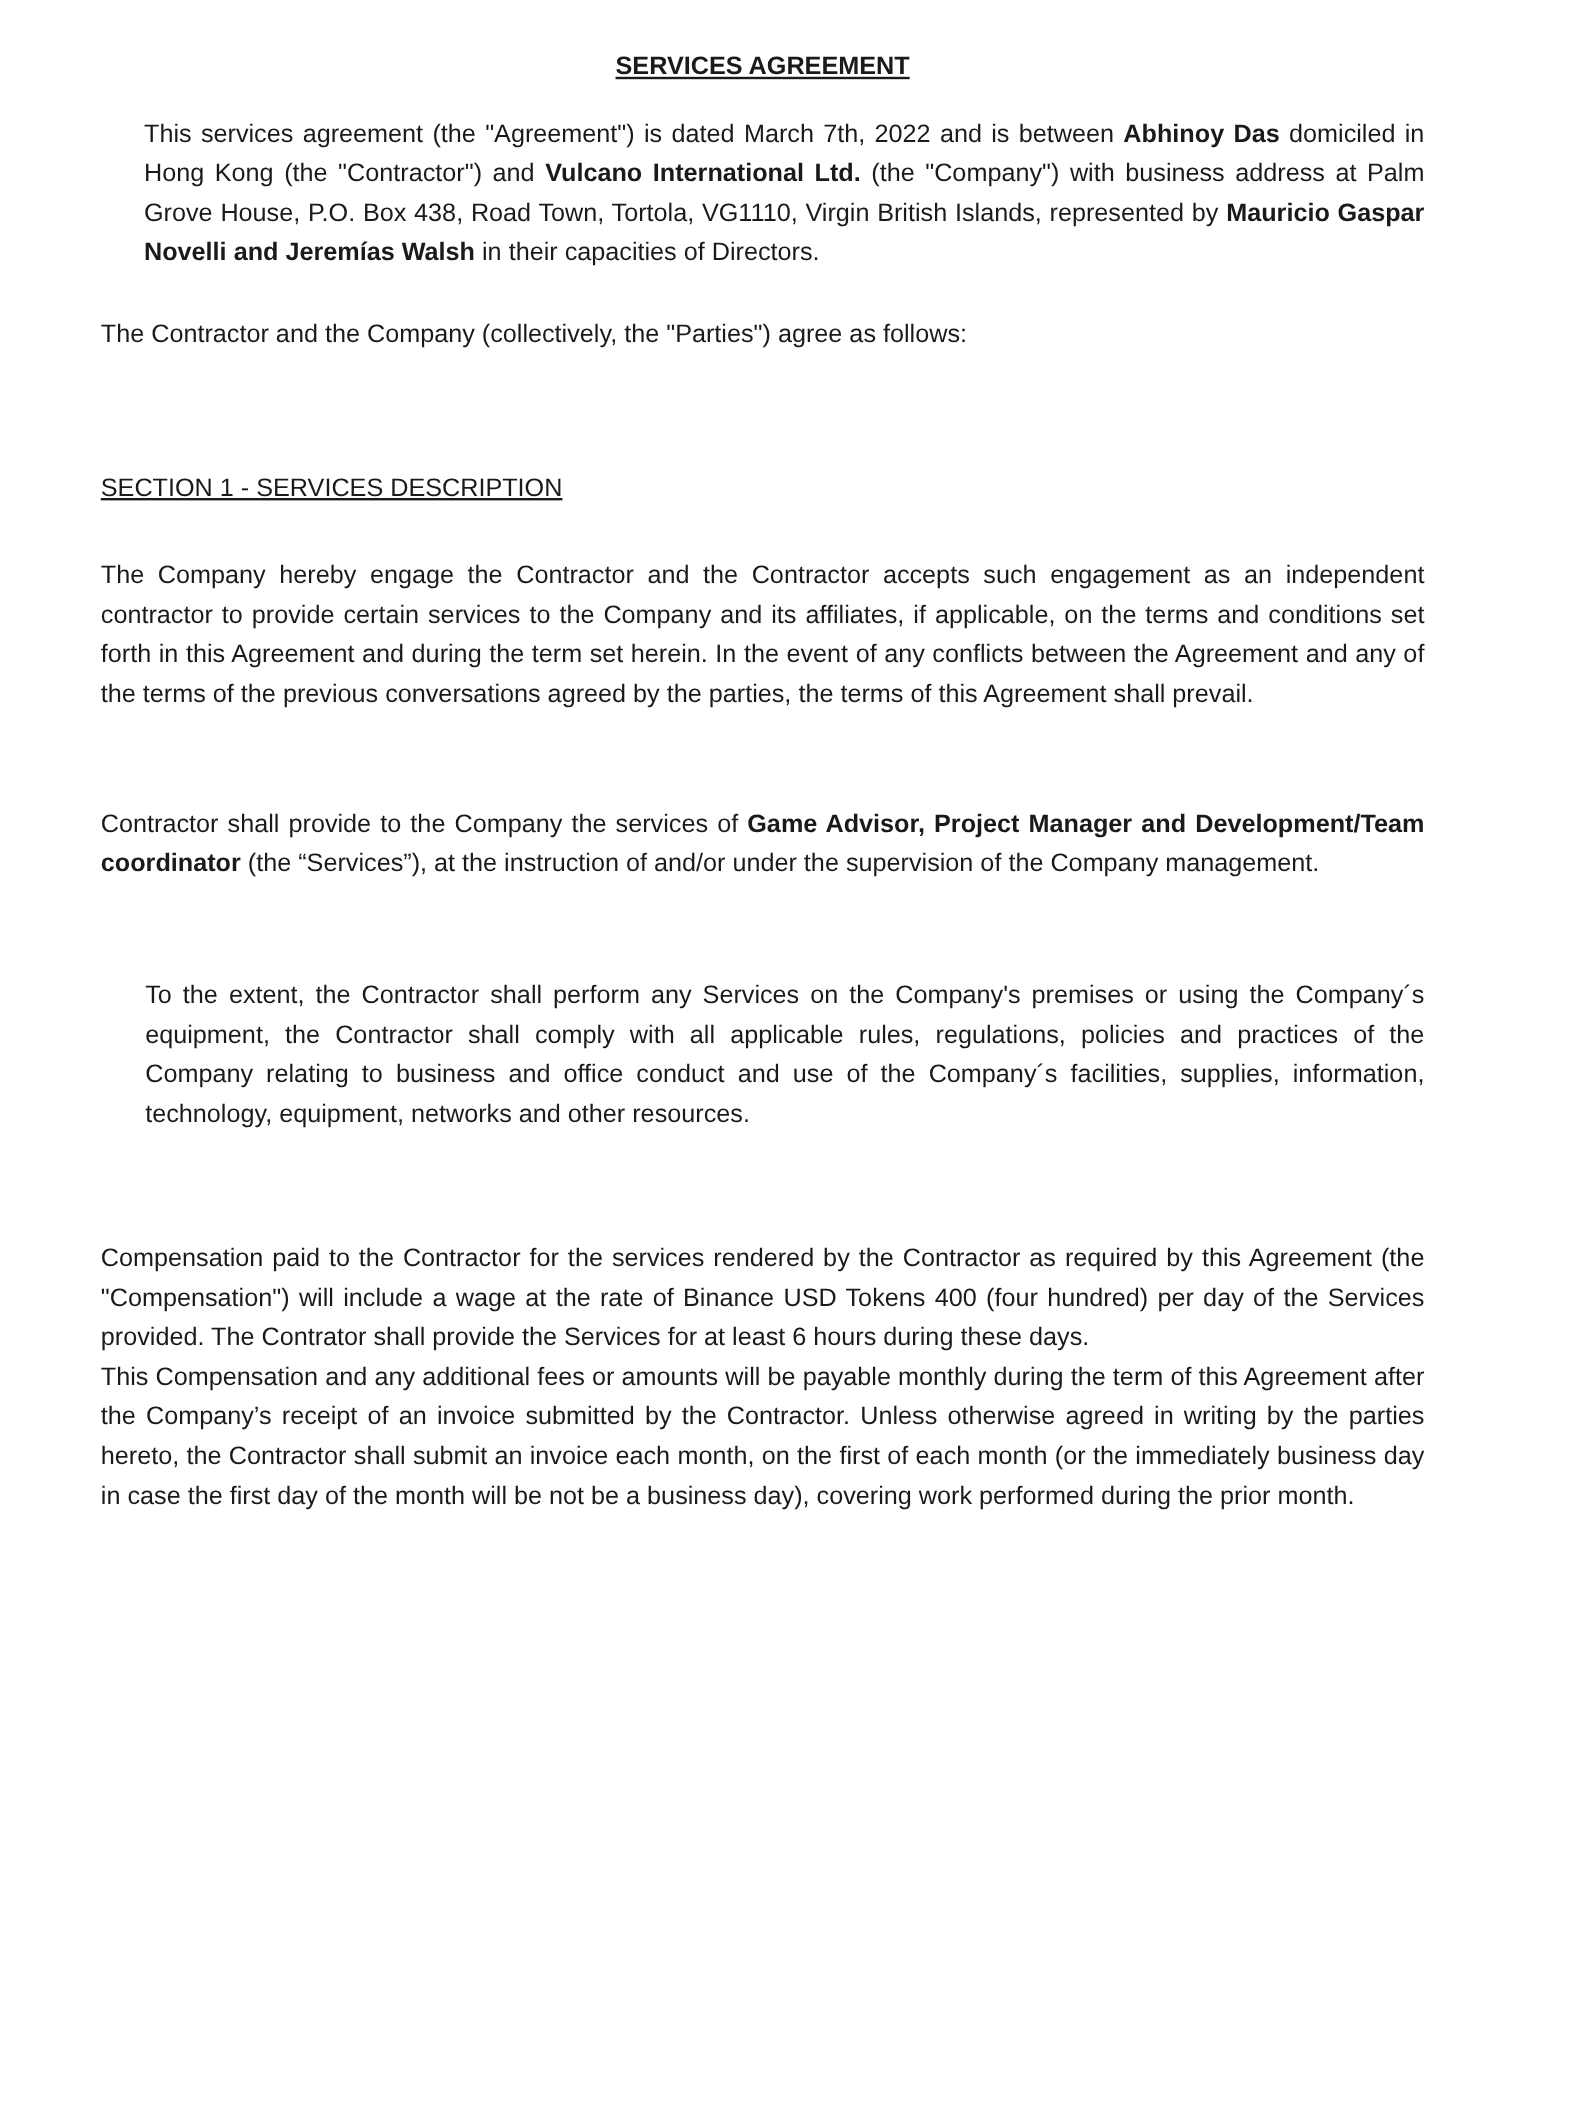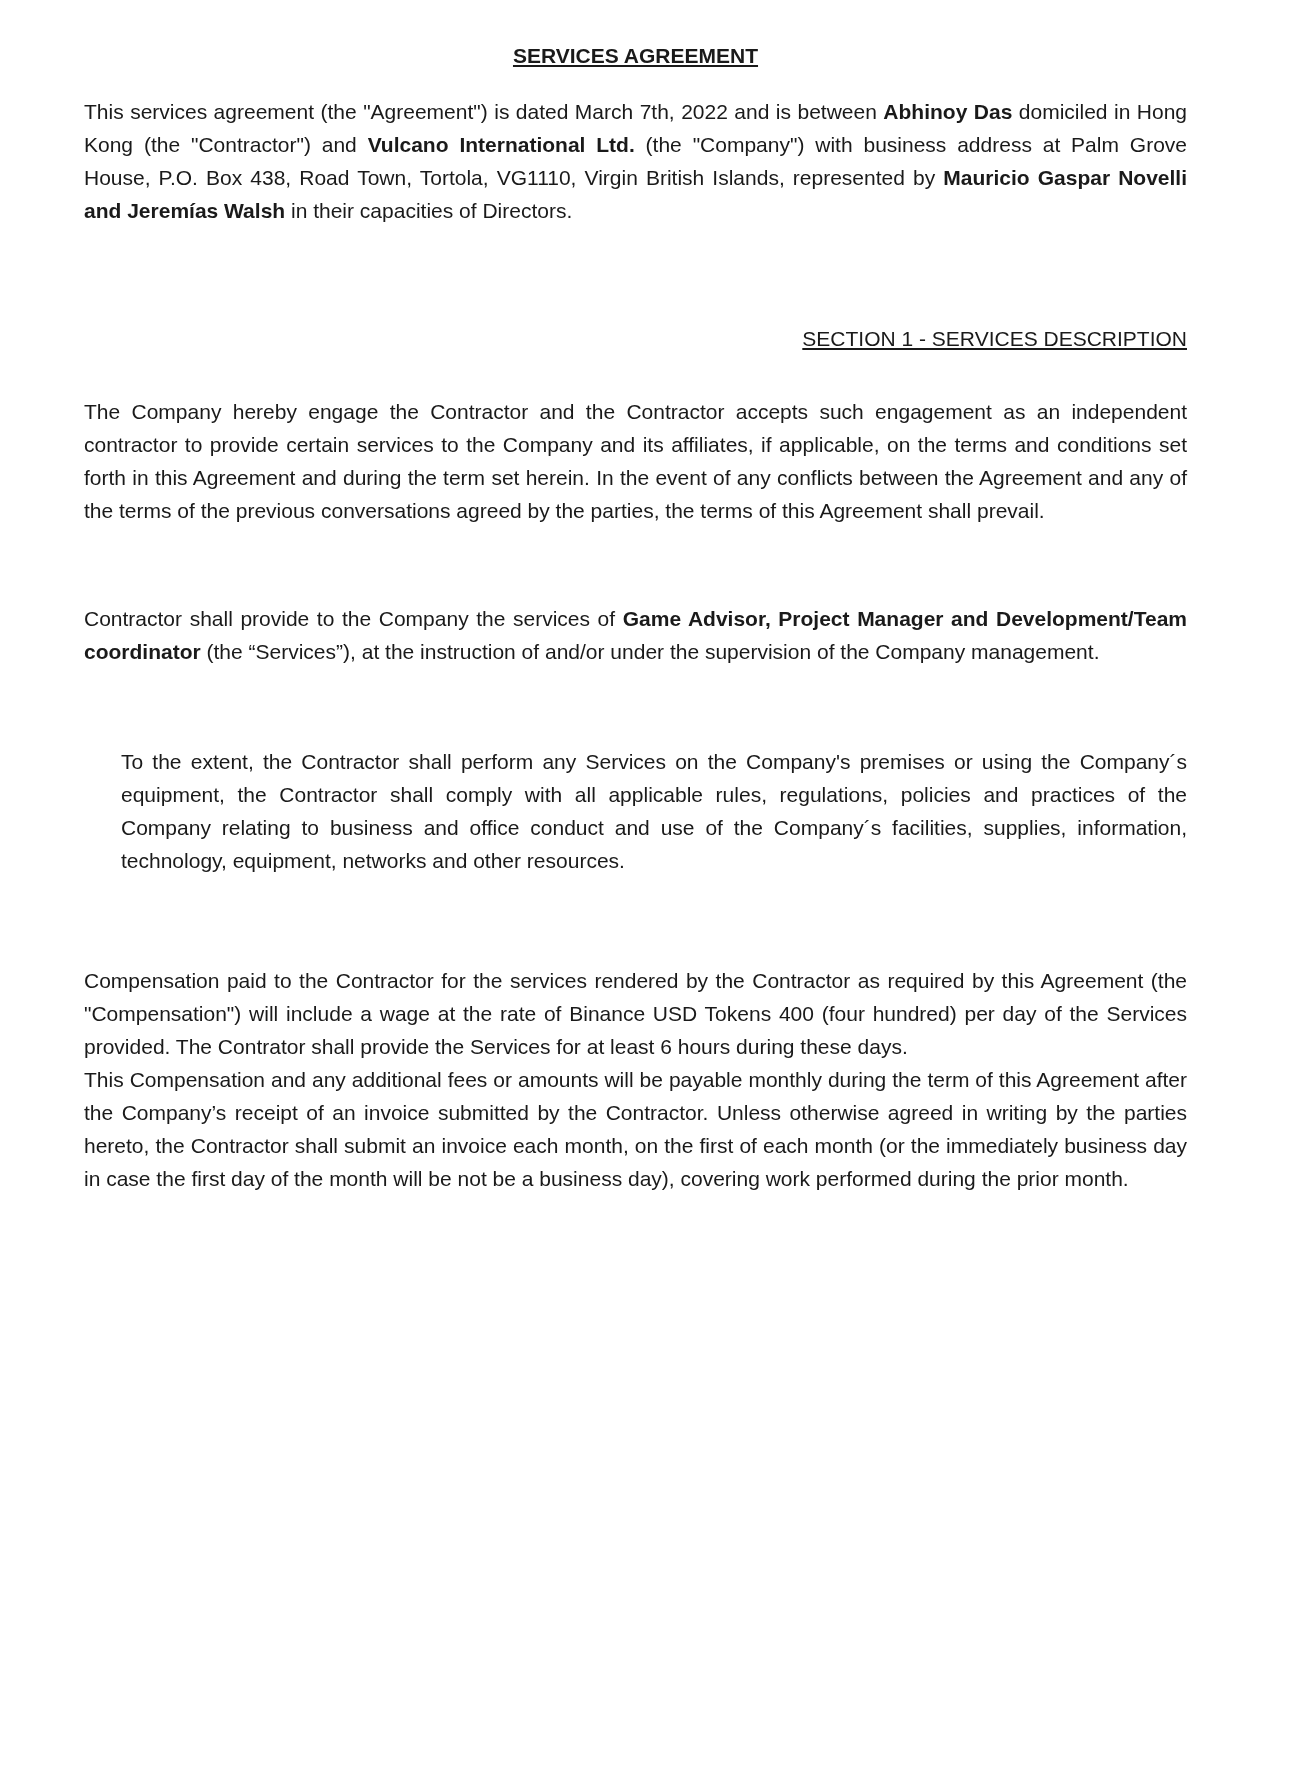--- a/index.html
+++ b/index.html
@@ -26,47 +26,48 @@
     font-weight: bold;
     text-decoration: underline;
     text-align: center;
     line-height: 33px;
   }
   p {
     margin: 0;
     text-align: justify;
   }
   .section-heading {
-    text-align: right;
+    text-align: left;
     font-weight: normal;
   }
   .section-heading .underlined {
     text-decoration: underline;
   }
   .bold { font-weight: bold; }
-  .b-p1 { margin-top: 23px; }
+  .b-p1 { margin-top: 23px; margin-left: 36px; }
   .b-p2 { margin-top: 35px; }
   .b-h1 { margin-top: 95px; }
   .b-p3 { margin-top: 40px; }
   .b-p4 { margin-top: 75px; }
   .b-p5 { margin-top: 63px; }
   .b-p6 { margin-top: 77px; margin-left: 37px; }
   .b-h2 { margin-top: 88px; }
   .b-p7 { margin-top: 87px; }
   .b-p8 { margin-top: 0; }
 </style>
 </head>
 <body>
 
 <div class="page">
 
   <h1 class="doc-title">SERVICES AGREEMENT</h1>
 
   <p class="b-p1"><span>This services agreement (the "Agreement") is dated March 7th, 2022 and is between </span><span class="bold">Abhinoy Das</span><span> domiciled in Hong Kong (the "Contractor") and </span><span class="bold">Vulcano International Ltd.</span><span> (the "Company") with business address at Palm Grove House, P.O. Box 438, Road Town, Tortola, VG1110, Virgin British Islands, represented by </span><span class="bold">Mauricio Gaspar Novelli and Jeremías Walsh</span><span> in their capacities of Directors.</span></p>
 
+  <p class="b-p2">The Contractor and the Company (collectively, the "Parties") agree as follows:</p>
 
   <p class="section-heading b-h1"><span class="underlined">SECTION 1 - SERVICES DESCRIPTION</span></p>
 
   <p class="b-p3">The Company hereby engage the Contractor and the Contractor accepts such engagement as an independent contractor to provide certain services to the Company and its affiliates, if applicable, on the terms and conditions set forth in this Agreement and during the term set herein. In the event of any conflicts between the Agreement and any of the terms of the previous conversations agreed by the parties, the terms of this Agreement shall prevail.</p>
 
   <p class="b-p4"><span>Contractor shall provide to the Company the services of </span><span class="bold">Game Advisor, Project Manager and Development/Team coordinator</span><span> (the “Services”), at the instruction of and/or under the supervision of the Company management.</span></p>
 
 
   <p class="b-p6">To the extent, the Contractor shall perform any Services on the Company's premises or using the Company´s equipment, the Contractor shall comply with all applicable rules, regulations, policies and practices of the Company relating to business and office conduct and use of the Company´s facilities, supplies, information, technology, equipment, networks and other resources.</p>
 

